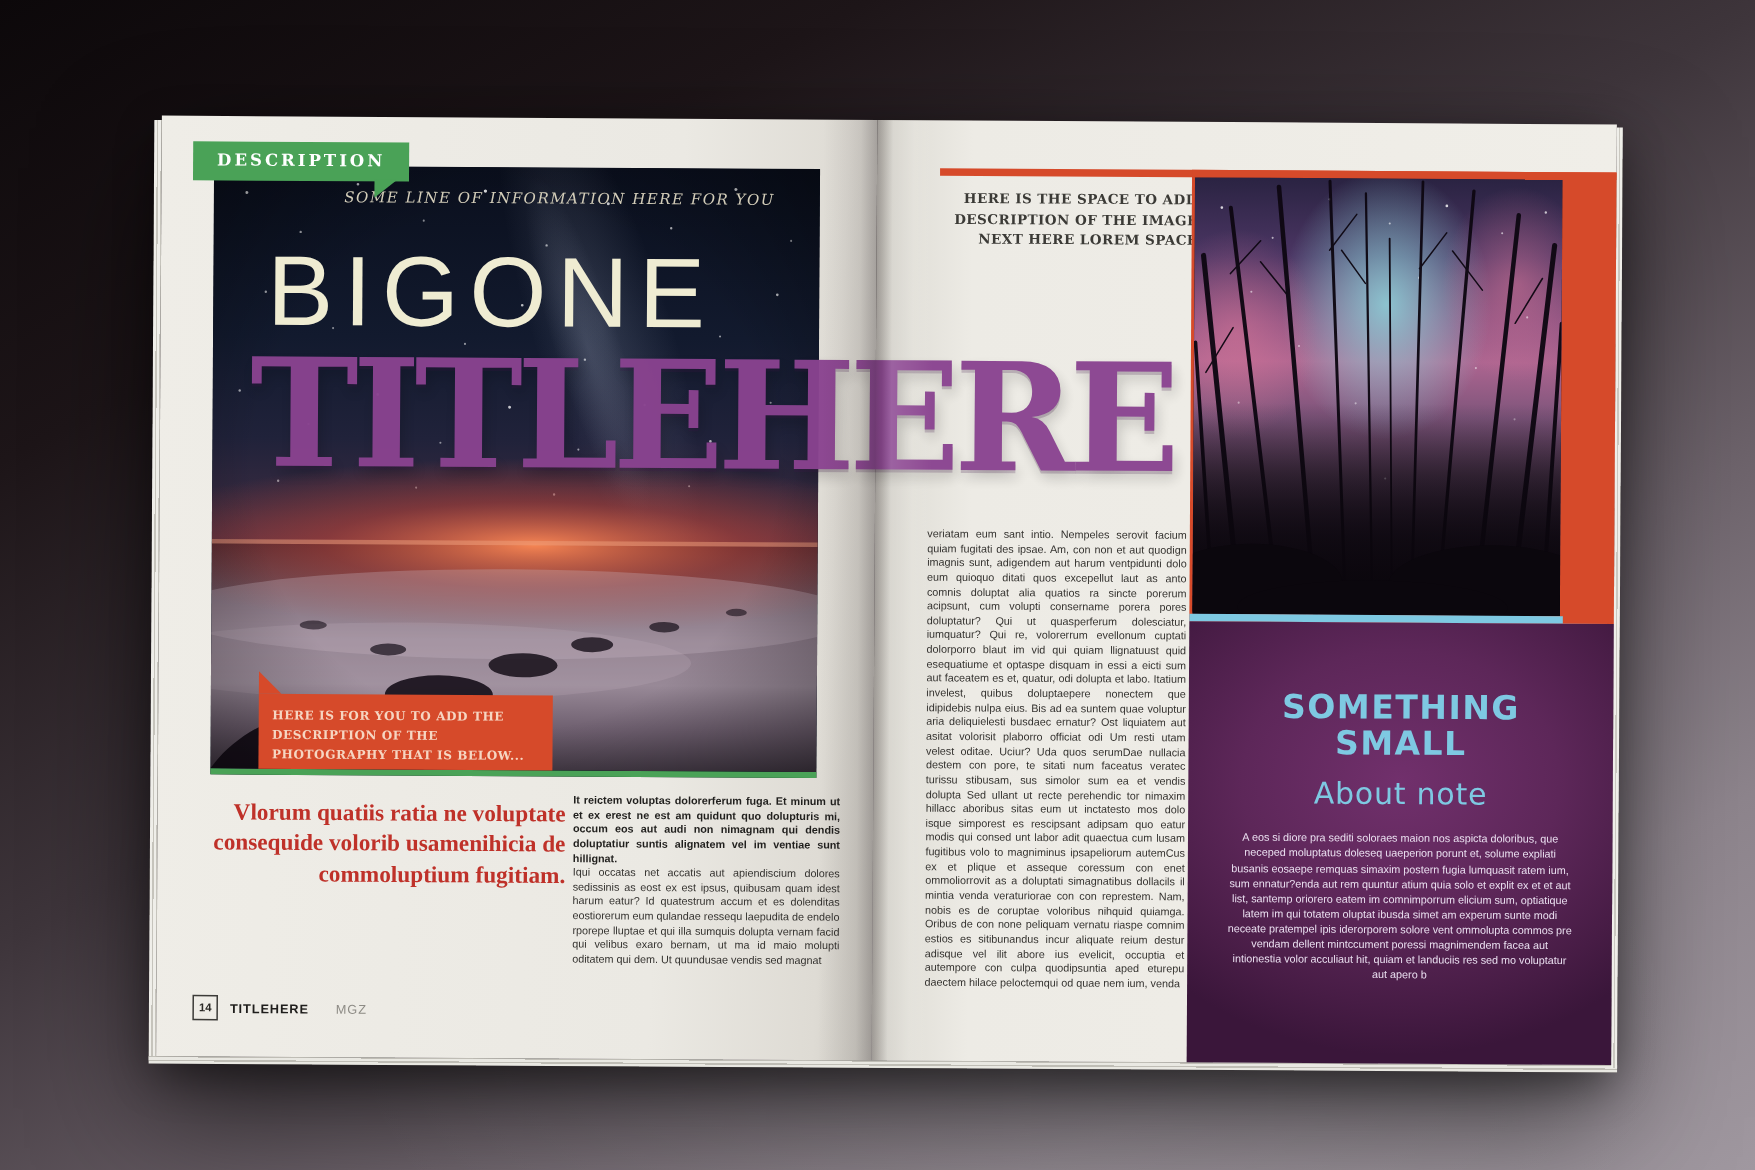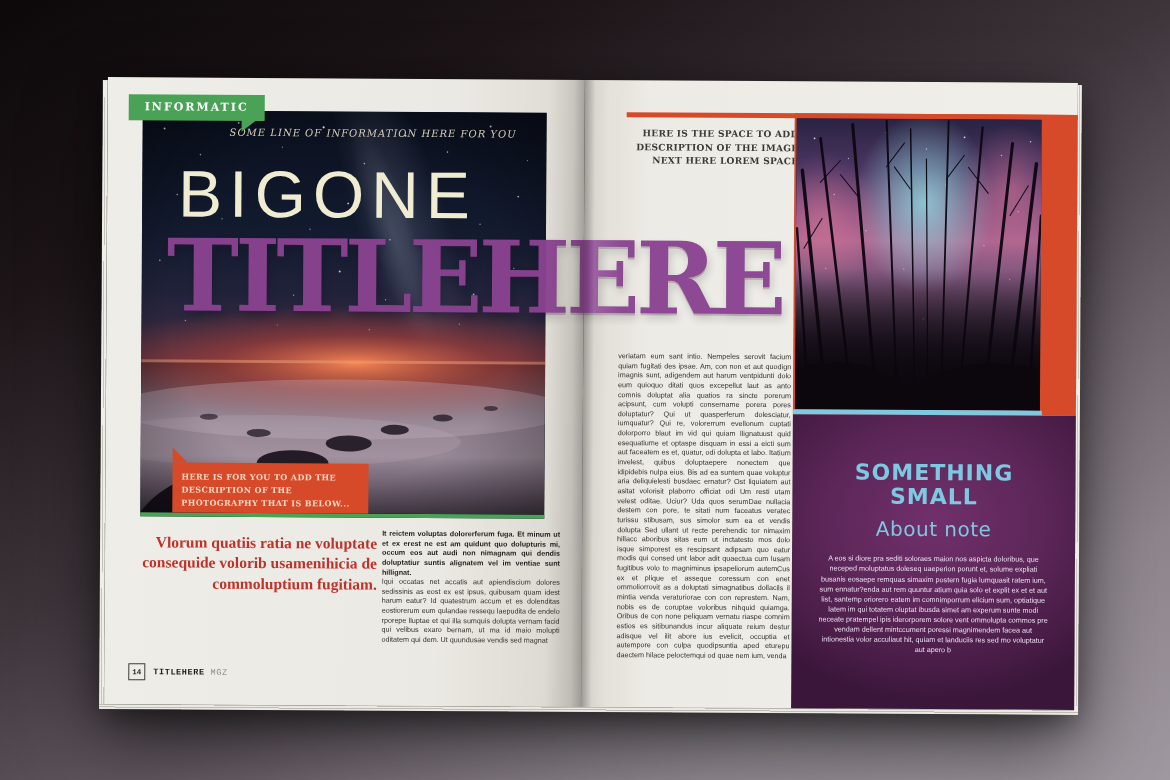--- a/index.html
+++ b/index.html
@@ -62,26 +62,26 @@
   .intro{
     position:absolute;left:24px;top:455px;width:248px;text-align:right;
     font-family:"Liberation Serif",serif;font-weight:bold;font-size:15.5px;line-height:1.32;
     color:var(--intro-red,#bf3129);
   }
   .body-col{
     position:absolute;left:277px;top:450px;width:178px;
     font-size:7.2px;line-height:1.34;color:#34322f;text-align:justify;
   }
   .body-lead{font-weight:bold;color:#201f1d;}
-  .footer{position:absolute;left:24px;top:586px;display:flex;align-items:center;gap:8px;font-family:Liberation Mono, monospace;}
+  .footer{position:absolute;left:24px;top:586px;display:flex;align-items:center;gap:8px;}
   .pageno{width:15px;height:15px;border:1px solid #3c3b38;color:#2b2a27;
     font-size:7.5px;font-weight:bold;display:flex;align-items:center;justify-content:center;}
   .brand{font-size:8.5px;letter-spacing:.6px;}
   .brand-bold{font-weight:bold;color:#1f1e1c;}
-  .brand-light{color:#8d8b85;margin-left:6px;}
+  .brand-light{color:#8d8b85;margin-left:18px;}
 
   
   .topbar{position:absolute;left:42px;right:0;top:32px;height:5px;background:var(--accent-orange,#d64a2a);}
   .desc{
     position:absolute;left:40px;top:47px;width:174px;text-align:right;
     font-family:"DejaVu Serif",serif;font-weight:bold;font-size:9px;line-height:1.5;
     letter-spacing:.3px;color:#3b3a36;
   }
   .photo-frame{position:absolute;left:210px;right:0;top:32px;height:301px;background:var(--accent-orange,#d64a2a);}
   .photo{position:absolute;left:2px;top:5px;width:245px;height:291px;overflow:hidden;background:#241e38;}
@@ -117,21 +117,21 @@
 </style>
 </head>
 <body>
 
 <div class="spread">
   <div class="edge edge-left"></div>
   <div class="edge edge-bottom"></div>
   <div class="edge edge-right"></div>
 
   <div class="page page-left">
-    <div class="tag">INFORMATIC</div>
+    <div class="tag">DESCRIPTION</div>
 
     <div class="hero">
       <svg width="404" height="402" viewBox="0 0 404 402" aria-hidden="true">
         <defs>
           <linearGradient id="sky" x1="0" y1="0" x2="0" y2="1">
             <stop offset="0" stop-color="#0a0f1d"></stop>
               <stop offset=".45" stop-color="#121a2e"></stop>
             <stop offset=".72" stop-color="#20223a"></stop>
               <stop offset=".9" stop-color="#372a40"></stop>
             <stop offset="1" stop-color="#503043"></stop>

